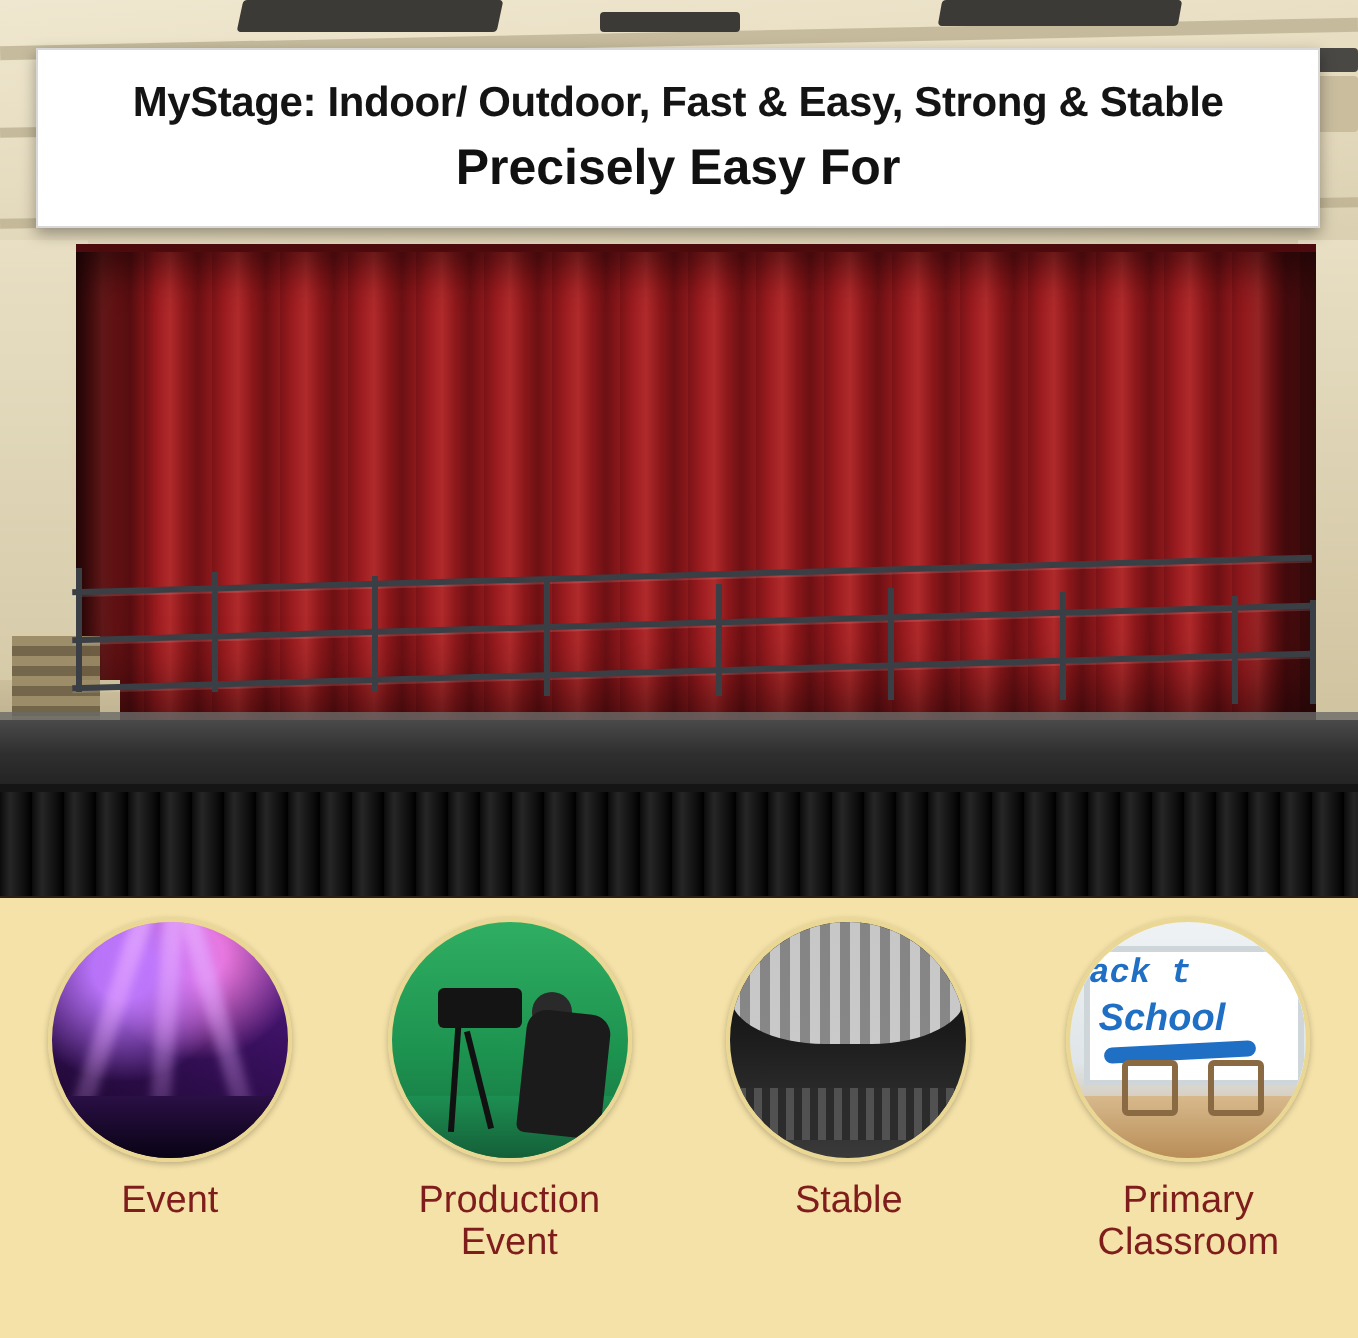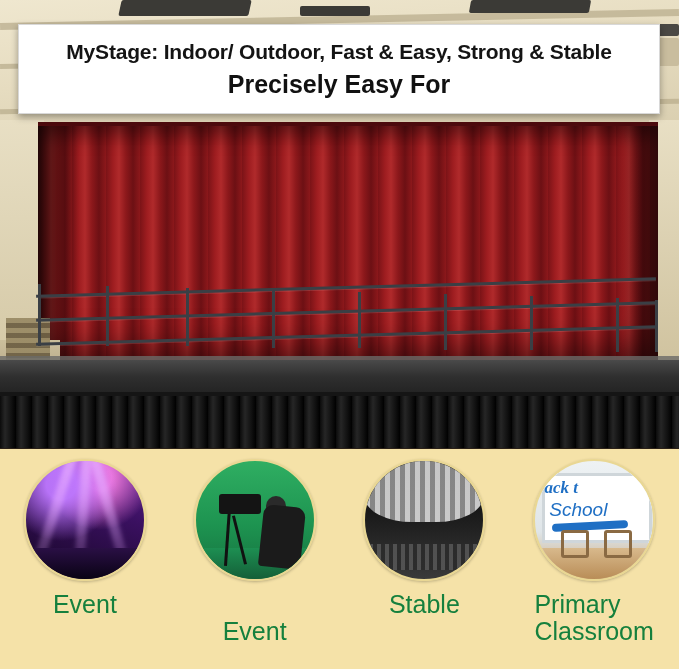--- a/index.html
+++ b/index.html
@@ -205,22 +205,23 @@
     width: 118px; height: 118px;
     border-radius: 50%;
     overflow: hidden;
     position: relative;
     border: 2px solid #e9d793;
     box-shadow: 0 1px 3px rgba(0,0,0,0.25);
     background: #222;
   }
   .feature-label {
     margin-top: 10px;
-    font-size: 25px;
-    color: #15803d;
+    font-size: 19px;
+    color: #7f1d1d;
+    text-align: center;
     line-height: 1.08;
   }
 
   
   .t1 {
     background:
       radial-gradient(circle at 30% 20%, rgba(190,120,255,0.95) 0 12%, rgba(120,40,190,0) 45%),
       radial-gradient(circle at 62% 14%, rgba(255,130,230,0.9) 0 10%, rgba(150,40,190,0) 42%),
       linear-gradient(200deg,#5a1f8c 0%, #3a1060 40%, #140622 100%);
   }
@@ -280,25 +281,25 @@
   }
   .t4 .board {
     position: absolute; left: 6%; top: 10%;
     width: 88%; height: 54%;
     background: #ffffff;
     border: 3px solid #cfd6da;
   }
   .t4 .board-text1 {
     position: absolute; left: 8%; top: 14%;
     font-size: 17px; font-weight: bold; color: #1f6fc4; font-style: italic;
-    font-family: Liberation Serif, serif;
+    font-family: Liberation Mono, monospace;
   }
   .t4 .board-text2 {
     position: absolute; left: 12%; top: 32%;
-    font-size: 19px; font-weight: normal; color: #1f6fc4; font-style: italic;
+    font-size: 19px; font-weight: bold; color: #1f6fc4; font-style: italic;
   }
   .t4 .swoosh {
     position: absolute; left: 14%; top: 52%;
     width: 64%; height: 8px; background: #1f6fc4;
     border-radius: 4px; transform: rotate(-3deg);
   }
   .t4 .desk {
     position: absolute; left: 0; bottom: 0; width: 100%; height: 26%;
     background: linear-gradient(180deg,#d8b98c,#b98d57);
   }
@@ -382,21 +383,21 @@
       <div class="feature">
         <div class="thumb t2">
           <div class="floor"></div>
           <div class="tripod"></div>
           <div class="tripod2"></div>
           <div class="cam"></div>
           <div class="op-head"></div>
           <div class="op-body"></div>
         </div>
         <div class="feature-label">
-          <br>
+          <span>Production</span><br>
           <span>Event</span>
         </div>
       </div>
 
       <div class="feature">
         <div class="thumb t3">
           <div class="drape"></div>
           <div class="crowd"></div>
         </div>
         <div class="feature-label">Stable</div>

